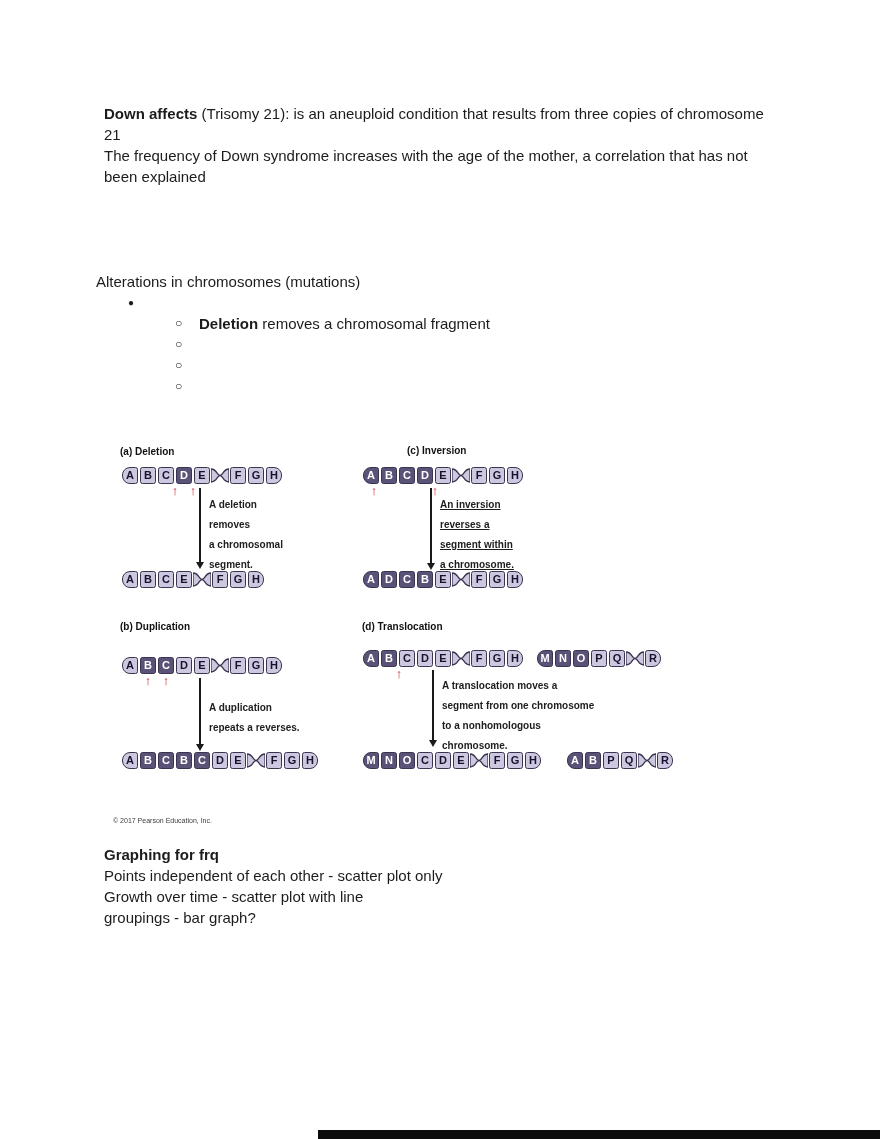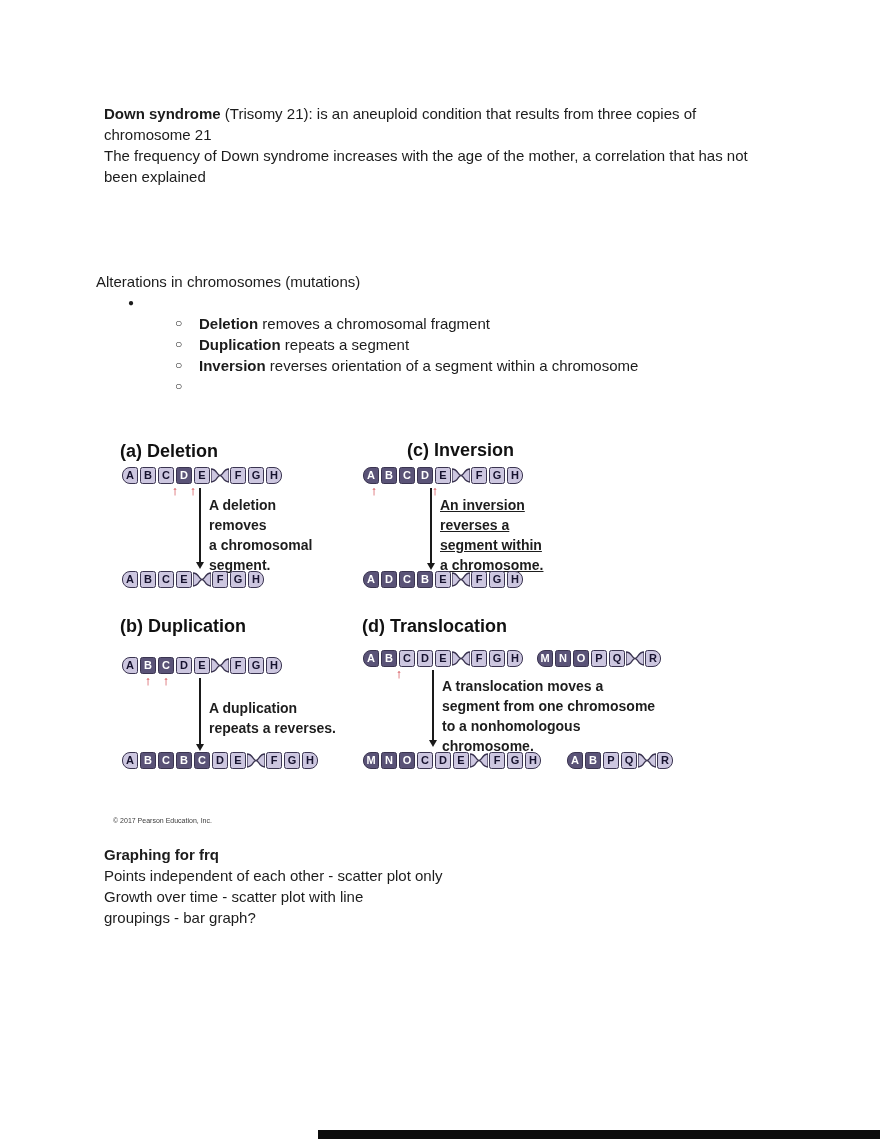--- a/index.html
+++ b/index.html
@@ -15,21 +15,21 @@
 
   
   .li { display:flex; align-items:flex-start; }
   .li1 { padding-left:32px; }
   .li1 .m { flex:0 0 17px; width:17px; font-size:10px; line-height:21px; }
   .li2 { padding-left:79px; }
   .li2 .m { flex:0 0 24px; width:24px; font-size:12px; line-height:21px; }
 
   
   .figure { width:600px; height:390px; }
-  .plabel { position:absolute; font-size:18px; font-weight:bold; color:#111; white-space:nowrap; }
+  .plabel { position:absolute; font-size:10px; font-weight:bold; color:#111; white-space:nowrap; }
   .chrom { position:absolute; display:flex; align-items:center; gap:2px; height:17px; }
   .seg {
     width:16px; height:17px; border:1.5px solid var(--outline,#3a3450);
     background:var(--seg-light,#cdc7e0); border-radius:2.5px;
     display:flex; align-items:center; justify-content:center;
     font-size:11px; font-weight:bold; color:#16122e; line-height:1;
   }
   .seg.dark { background:var(--seg-dark,#5a5377); color:#ffffff; }
   .chrom .seg:first-child { border-radius:8px 2.5px 2.5px 8px; }
   .chrom .seg:last-child  { border-radius:2.5px 8px 8px 2.5px; }
@@ -37,51 +37,49 @@
 
   .rarrow {
     position:absolute; width:12px; text-align:center;
     color:var(--arrow-red,#c9252d); font-weight:bold; font-size:13px; line-height:13px;
   }
   .varrow { position:absolute; width:0; border-left:2px solid #1a1a1a; }
   .varrow::after {
     content:''; position:absolute; left:-5px; bottom:-7px; width:0; height:0;
     border:4px solid transparent; border-top:7px solid #1a1a1a;
   }
-  .cap { position:absolute; font-size:14px; font-weight:bold; line-height:20px; color:#1d1d1d; white-space:nowrap; }
+  .cap { position:absolute; font-size:10px; font-weight:bold; line-height:20px; color:#1d1d1d; white-space:nowrap; }
   .copyright { position:absolute; font-size:7px; color:#3c3c3c; white-space:nowrap; }
 
   .bottom-strip { position:absolute; left:318px; right:0; bottom:0; height:9px; background:#0c0c0c; }
 </style>
 </head>
 <body>
 
 <div class="page">
 
   <div class="abs" style="left:104px; top:103px; width:680px;">
-    <p><b>Down syndrome</b><span> (Trisomy 21): is an aneuploid condition that results from three copies of chromosome 21</span></p>
+    <p><b>Down affects</b><span> (Trisomy 21): is an aneuploid condition that results from three copies of chromosome 21</span></p>
     <p>The frequency of Down syndrome increases with the age of the mother, a correlation that has not been explained</p>
   </div>
 
   <div class="abs" style="left:96px; top:271px; width:692px;">
     <p>Alterations in chromosomes (mutations)</p>
     <div class="li li1">
       <span class="m">●</span>
     </div>
     <div class="li li2">
       <span class="m">○</span>
       <span><b>Deletion</b><span> removes a chromosomal fragment</span></span>
     </div>
     <div class="li li2">
       <span class="m">○</span>
-      <span><b>Duplication</b><span> repeats a segment</span></span>
-    </div>
-    <div class="li li2">
-      <span class="m">○</span>
-      <span><b>Inversion</b><span> reverses orientation of a segment within a chromosome</span></span>
+    </div>
+    <div class="li li2">
+      <span class="m">○</span>
     </div>
     <div class="li li2">
       <span class="m">○</span>
     </div>
   </div>
 
   <div class="abs figure" style="left:112px; top:438px;">
 
     <div class="plabel" style="left:8px; top:3px;">(a) Deletion</div>
     <div class="chrom" style="left:10px; top:29px;">

